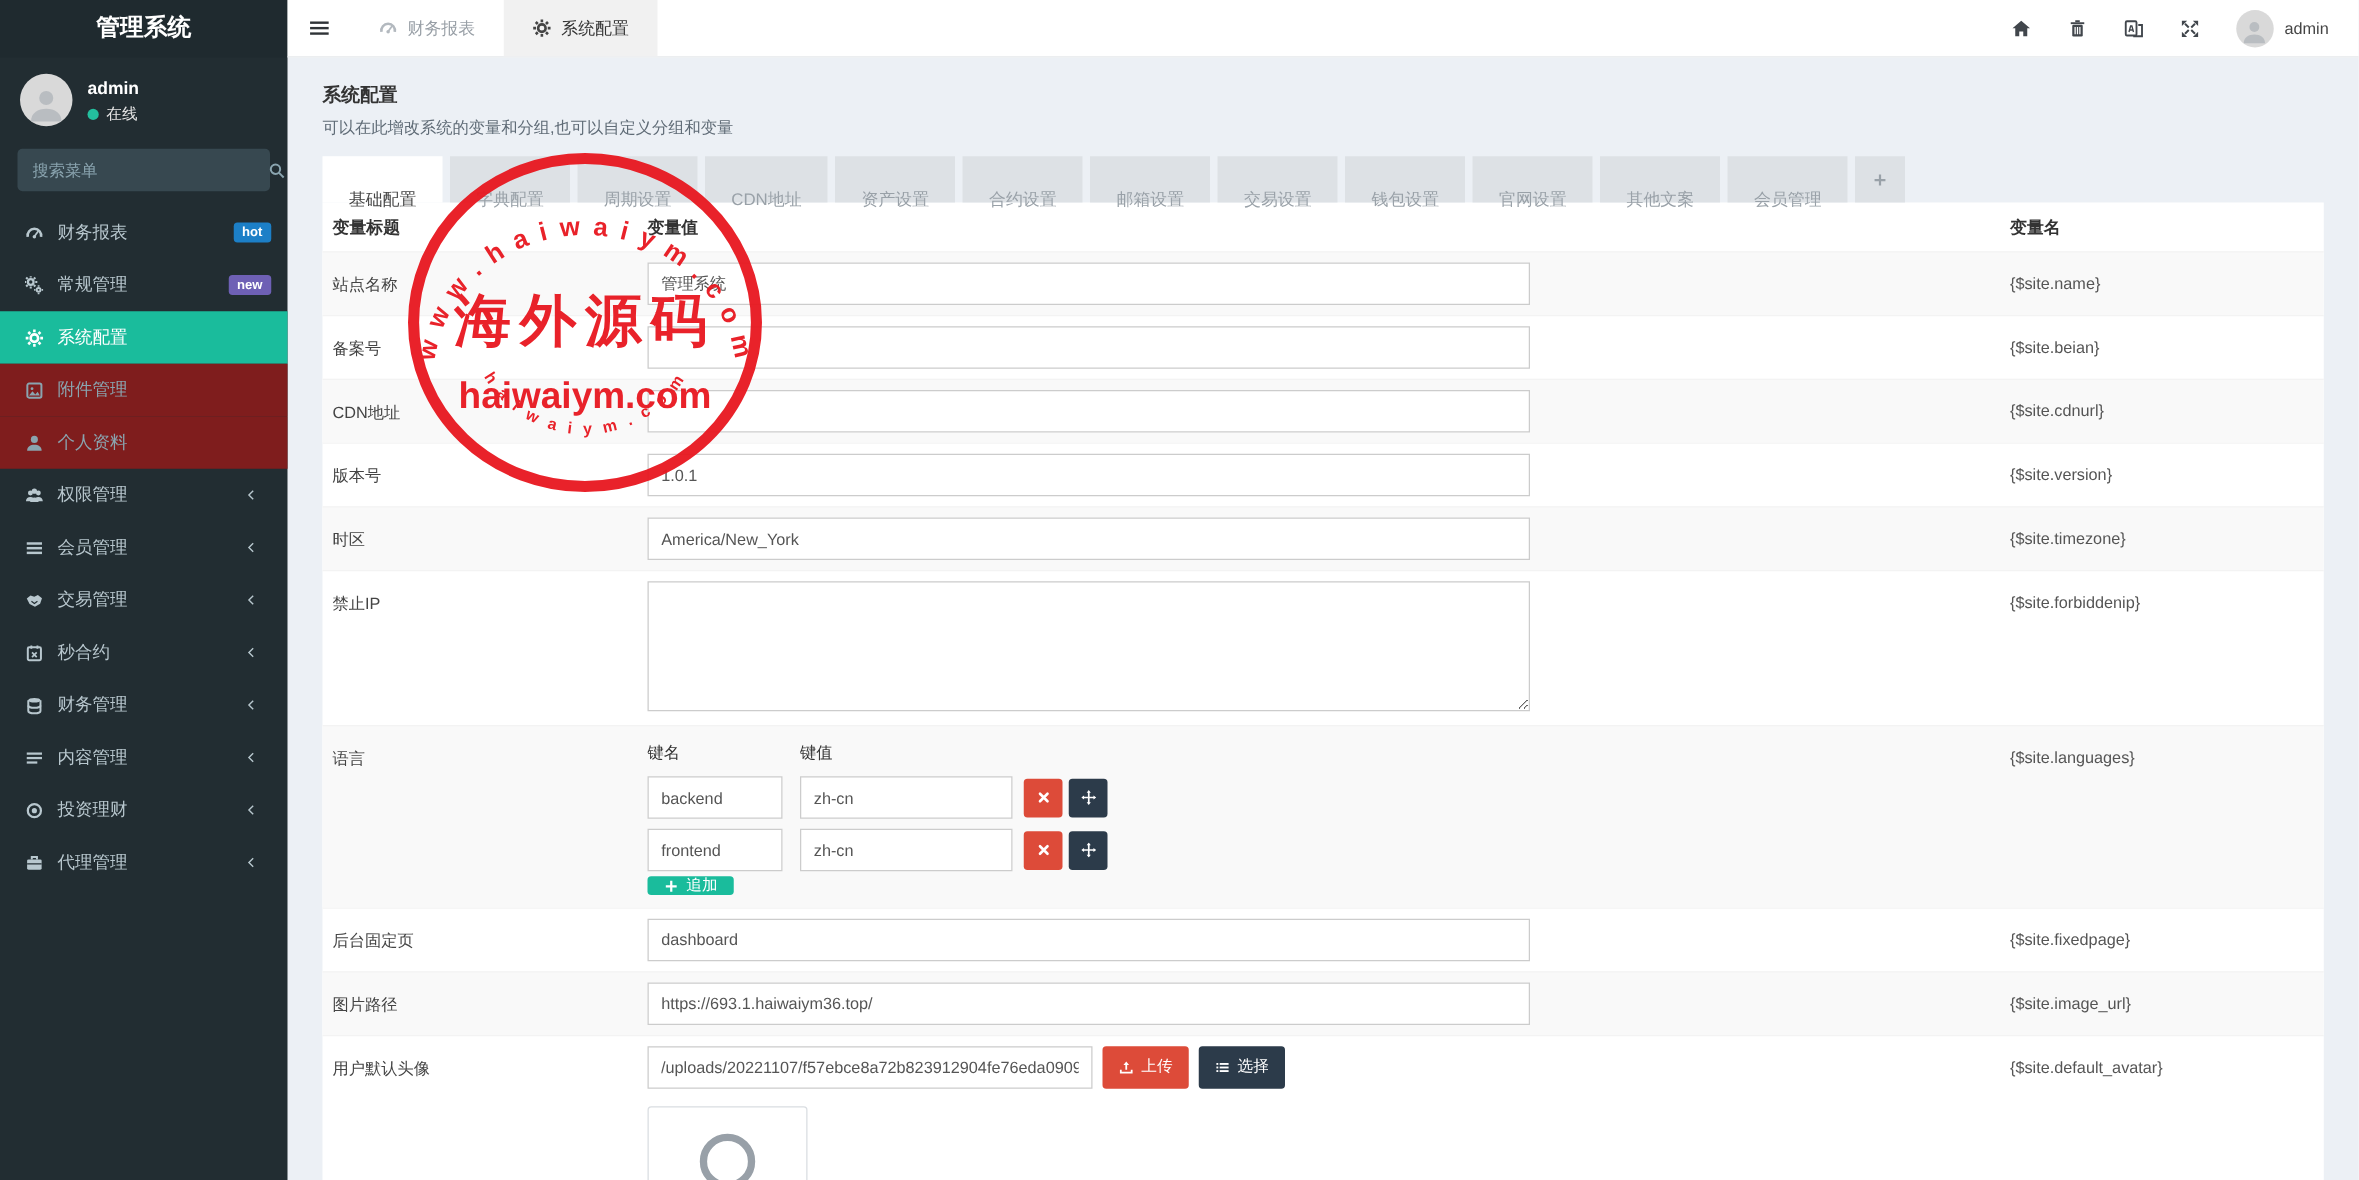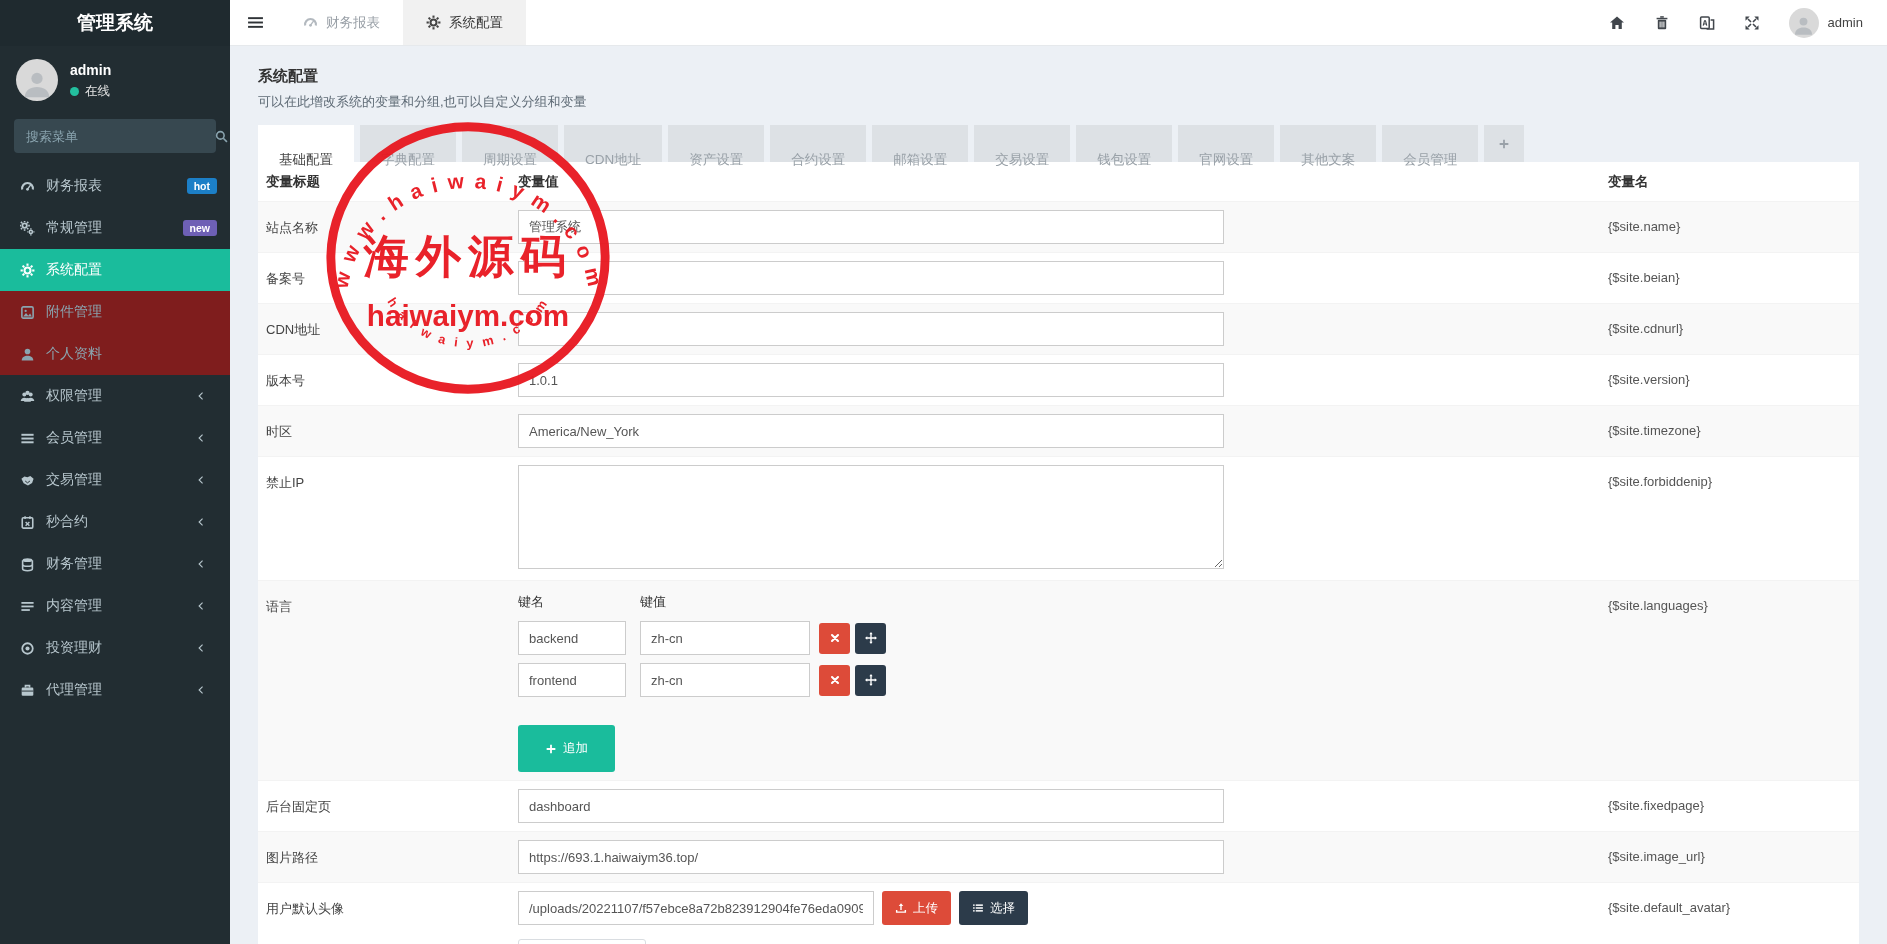--- a/index.html
+++ b/index.html
@@ -65,21 +65,21 @@
   .ta{height:104px;width:706px;resize:vertical;padding:6px 10px;font-size:13px;color:#555;border:1px solid #ccc;outline:none;font-family:inherit}
   .kv-head{display:flex;gap:14px;font-weight:normal;font-size:13px;color:#333;padding:4px 0 2px}
   .kh1{width:108px}.kh2{width:170px}
   .kv-row{display:flex;gap:14px;margin-top:8px;align-items:center}
   .kv-key{width:108px}.kv-val{width:170px}
   .kv-row .btns{display:flex;gap:5px;margin-left:-5px}
   .btn{display:inline-flex;align-items:center;justify-content:center;gap:6px;border:none;color:#fff;font-size:12.5px;cursor:pointer;border-radius:3px;font-family:inherit}
   .btn svg{width:12px;height:12px}
   .btn.sq{width:31px;height:31px}
   .btn.danger{background:#dd4b39}.btn.dark{background:#2c3b4a}
-  .btn.success{background:#1abc9c;height:47px;padding:0 27px;margin-top:28px}
+  .btn.success{background:#1abc9c;height:15px;padding:0 13px;margin-top:4px}
   .avatar-line{display:flex;gap:8px;align-items:center}
   .avatar-line .inp{width:356px}
   .btn.act{height:34px;padding:0 13px}
   .avatar-prev{margin-top:14px;width:128px;height:120px;border:1px solid #d9dde1;border-radius:3px;display:flex;align-items:center;justify-content:center;background:#fff}
   .avatar-prev svg{width:88px;height:92px;color:#98a0a8}
   
   .stamp{position:absolute;left:320px;top:113px;z-index:60;pointer-events:none;opacity:.95}
 </style>
 </head>
 <body>

